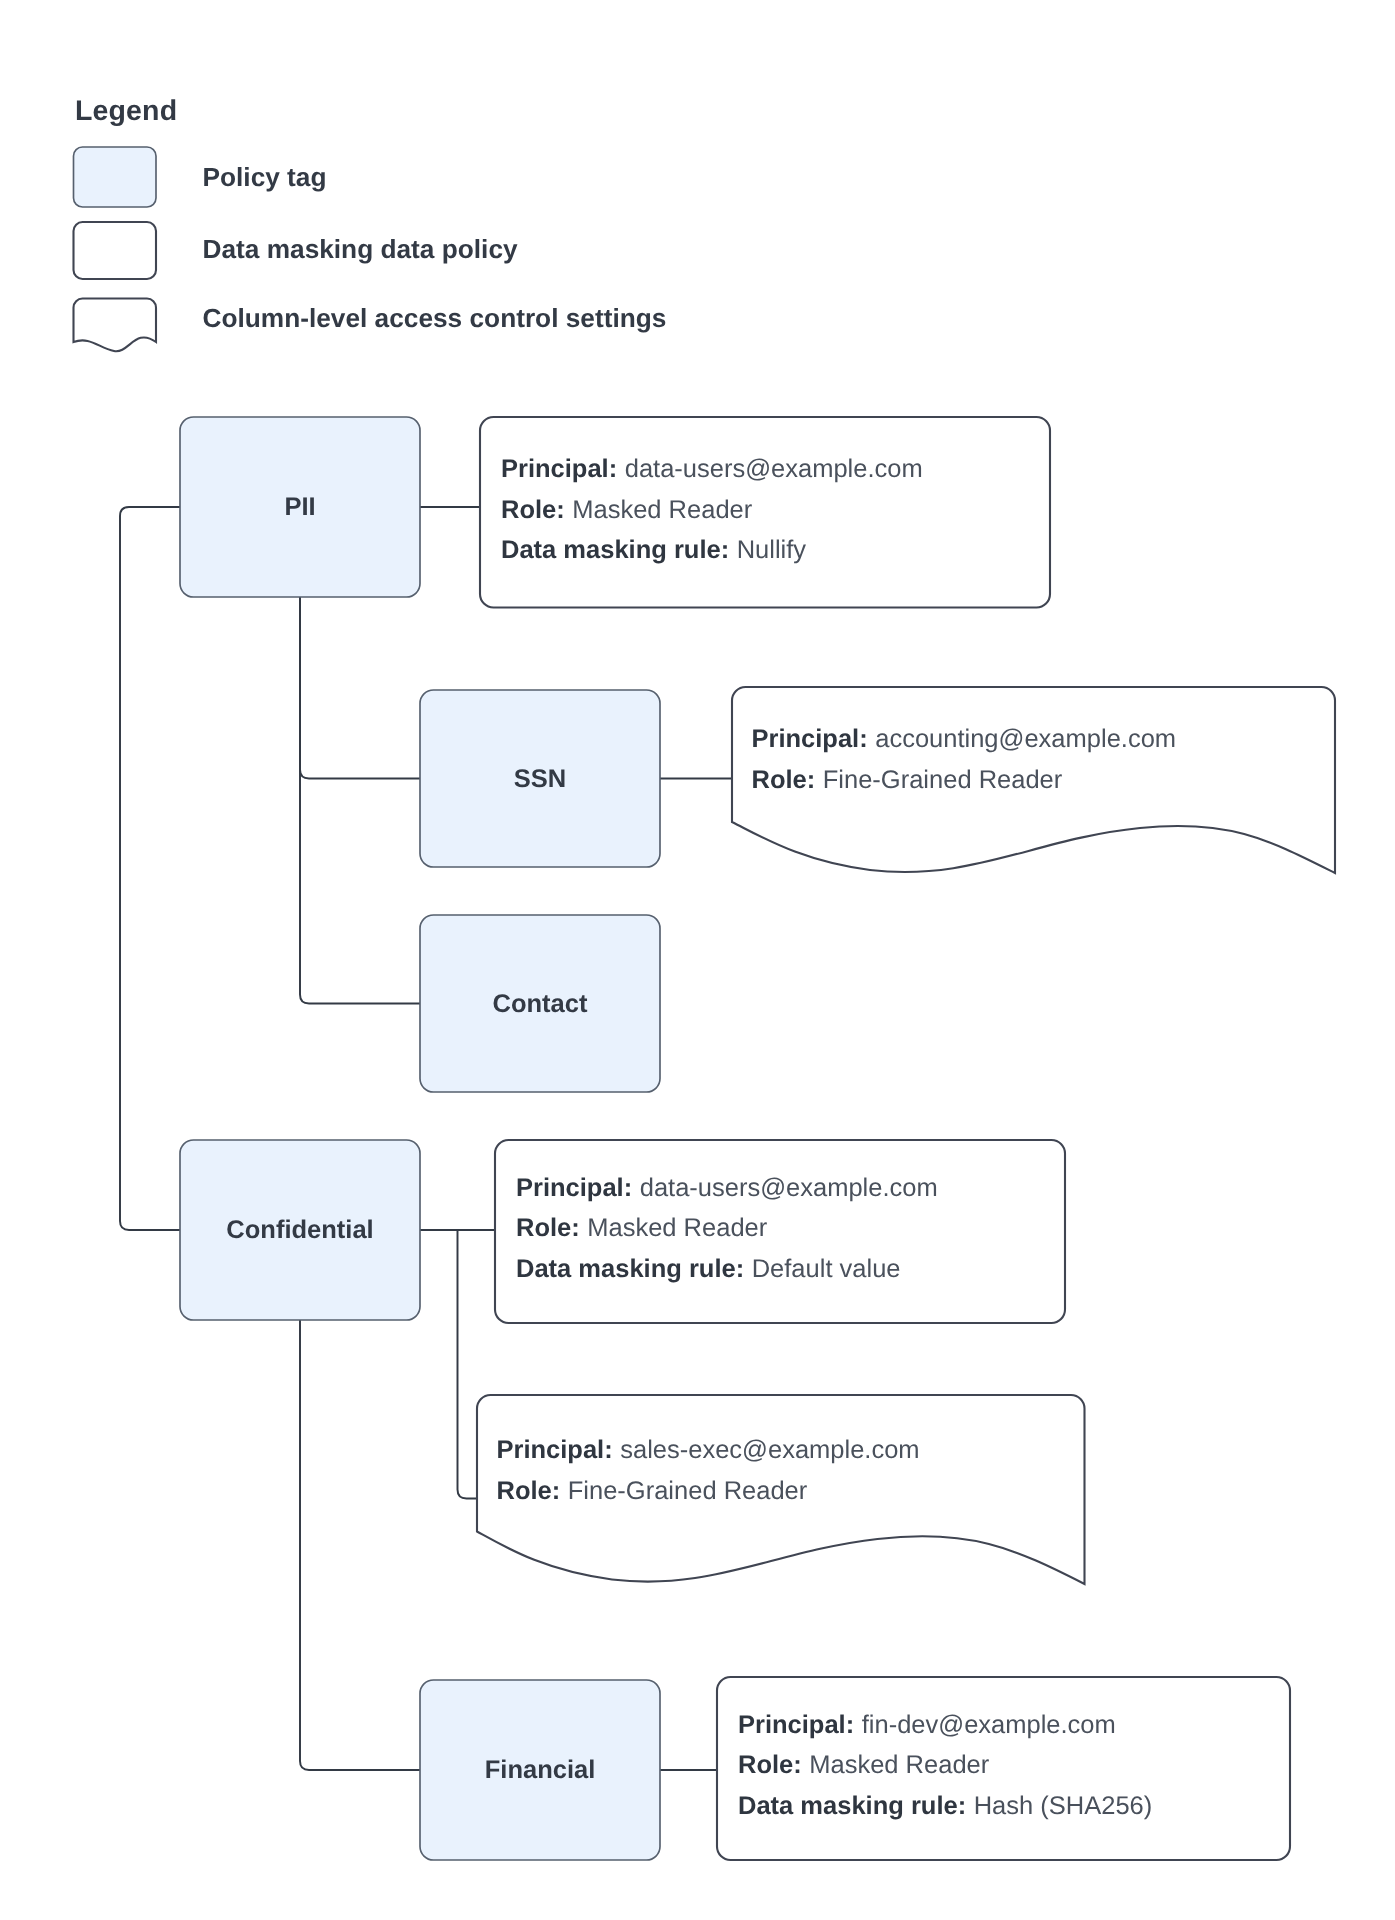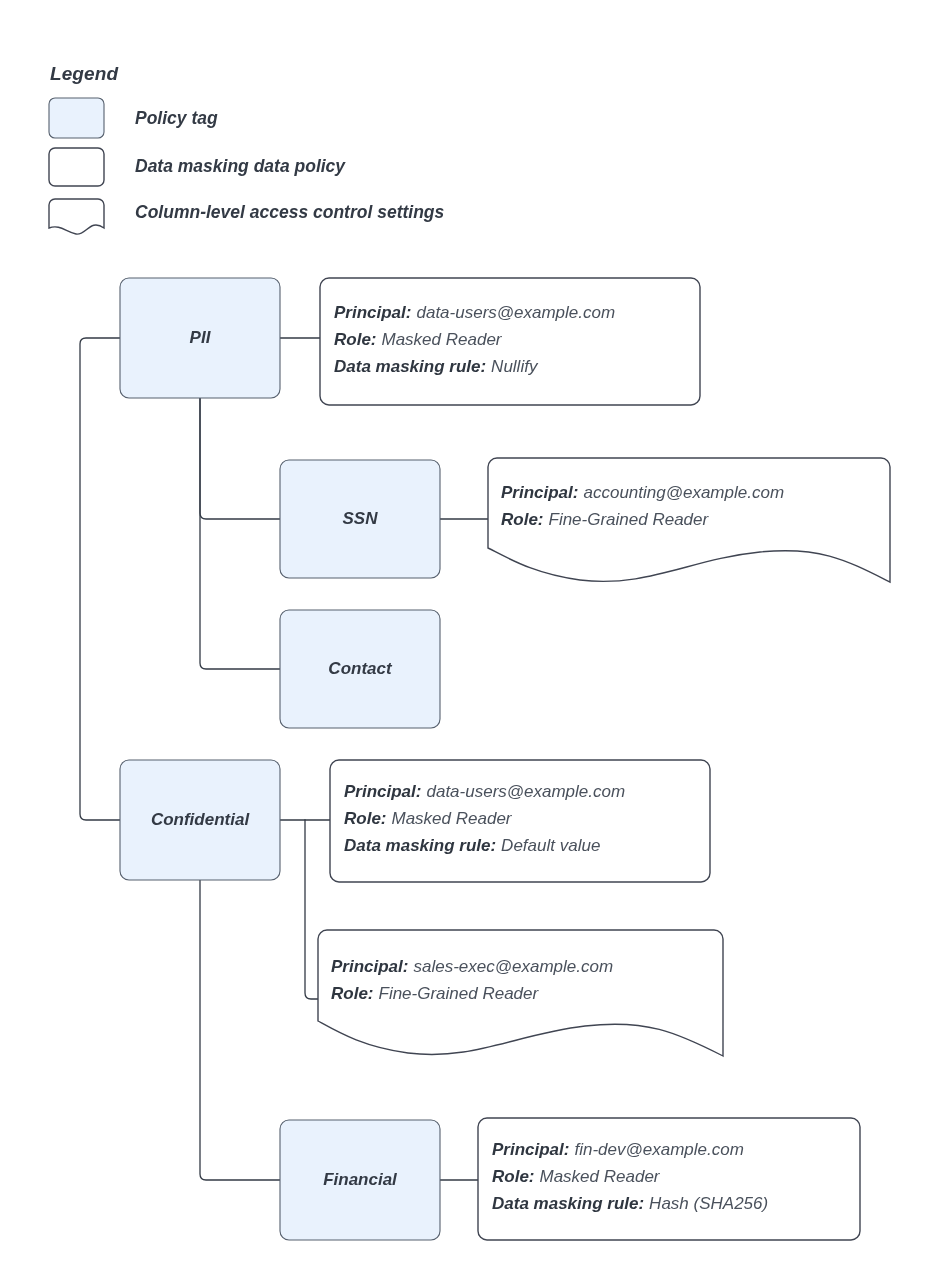--- a/index.html
+++ b/index.html
@@ -12,21 +12,20 @@
     width: 930px;
     height: 1280px;
     font-family: "Liberation Sans", sans-serif;
     color: #333a45;
     overflow: hidden;
   }
   #diagram-root {
     position: relative;
     width: 930px;
     height: 1280px;
-    font-style: italic;
   }
   svg.canvas {
     position: absolute;
     top: 0;
     left: 0;
     width: 930px;
     height: 1280px;
   }
   .node-fill      { fill: #e9f2fd; stroke: #56606e; stroke-width: 1.1; }
   .plain-fill     { fill: #ffffff; stroke: #404552; stroke-width: 1.4; }

